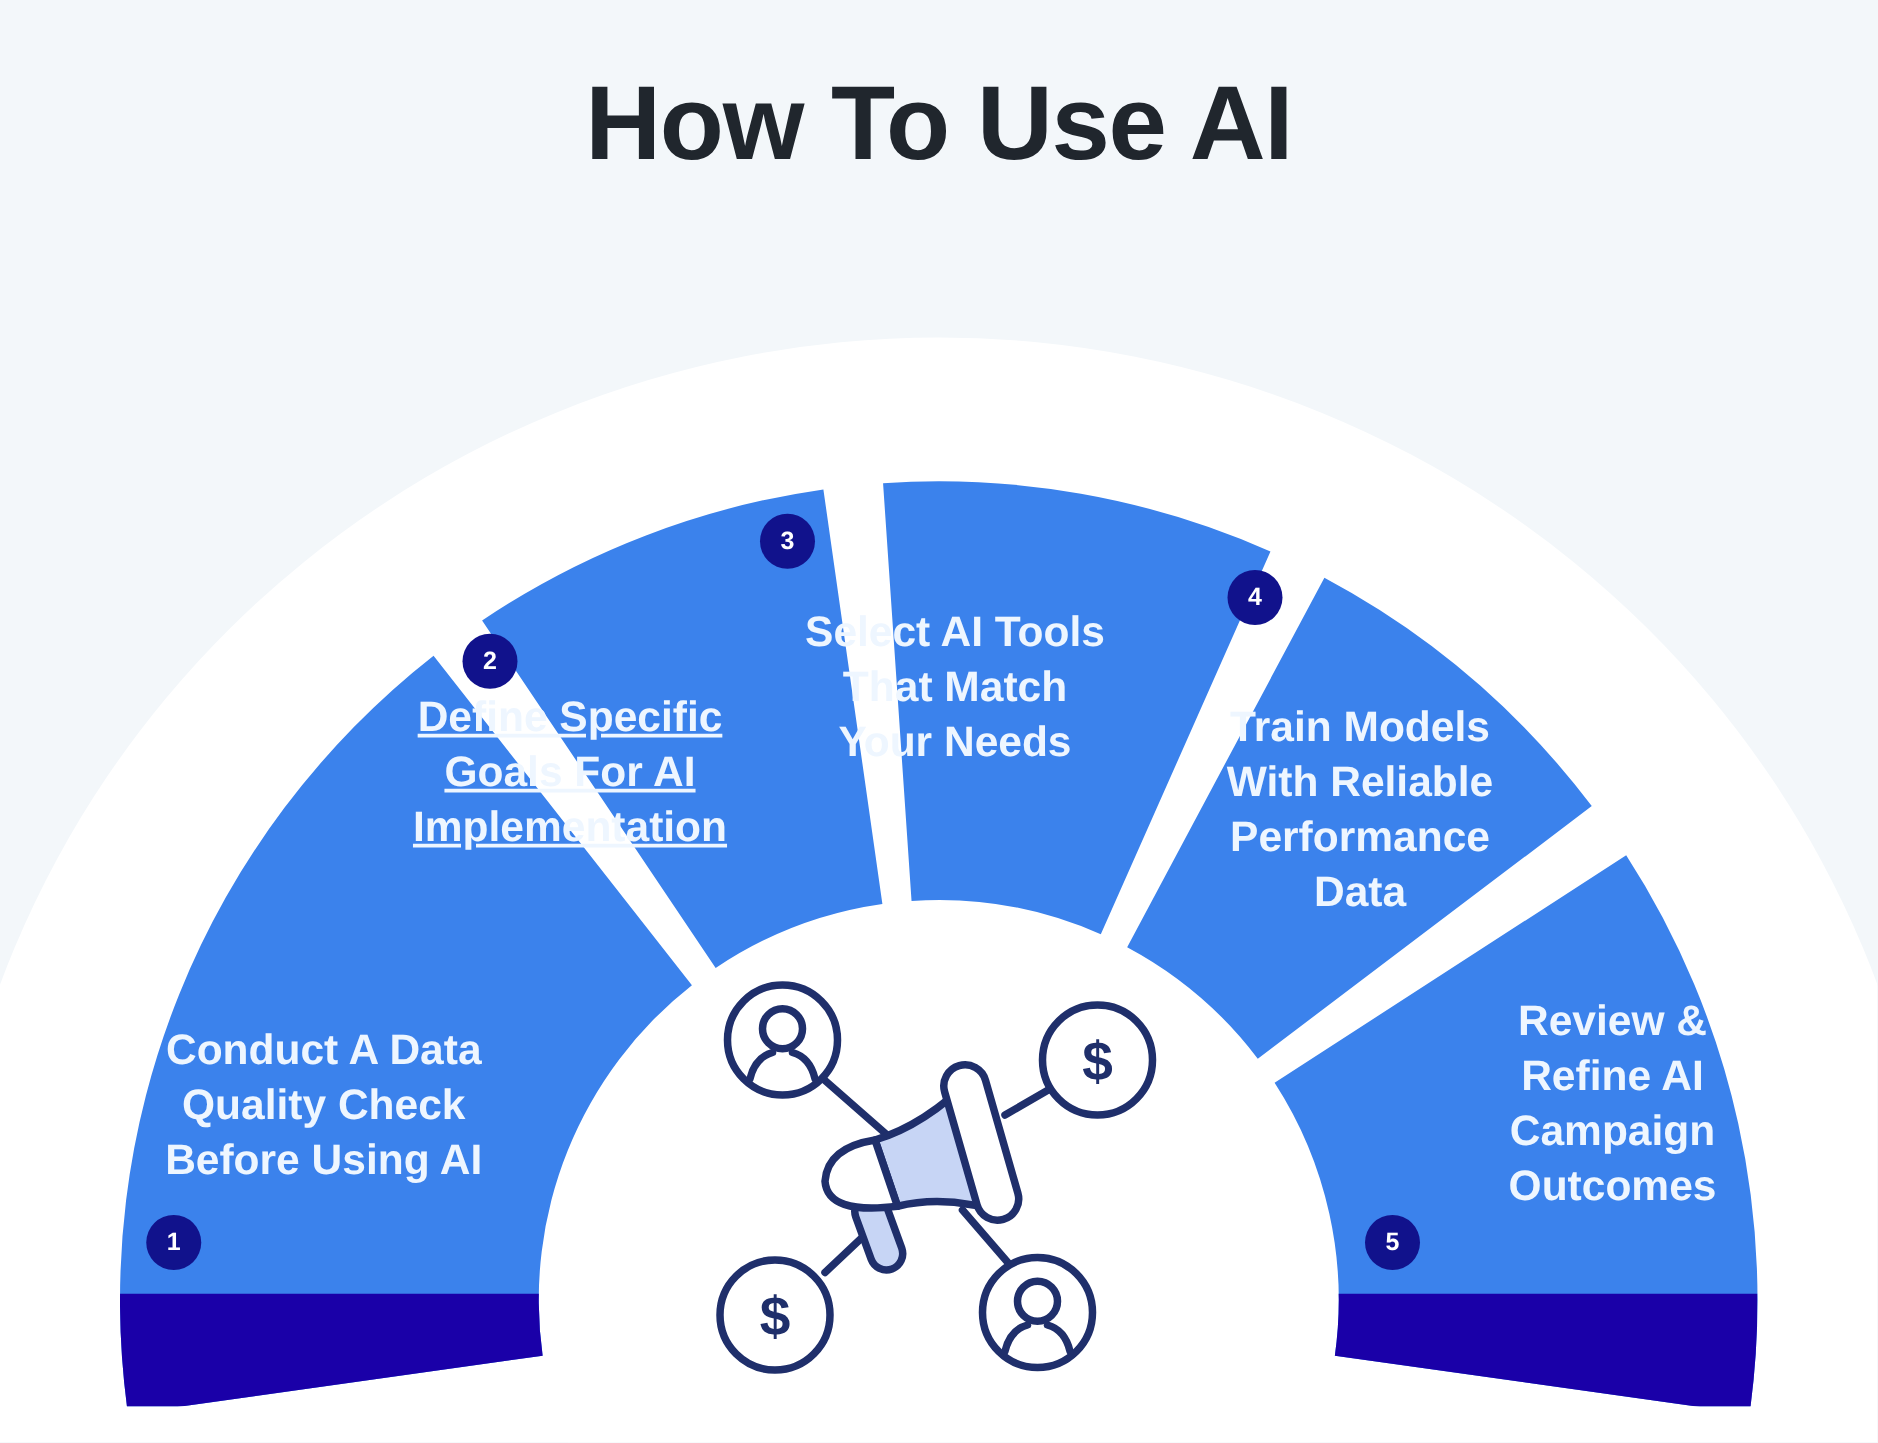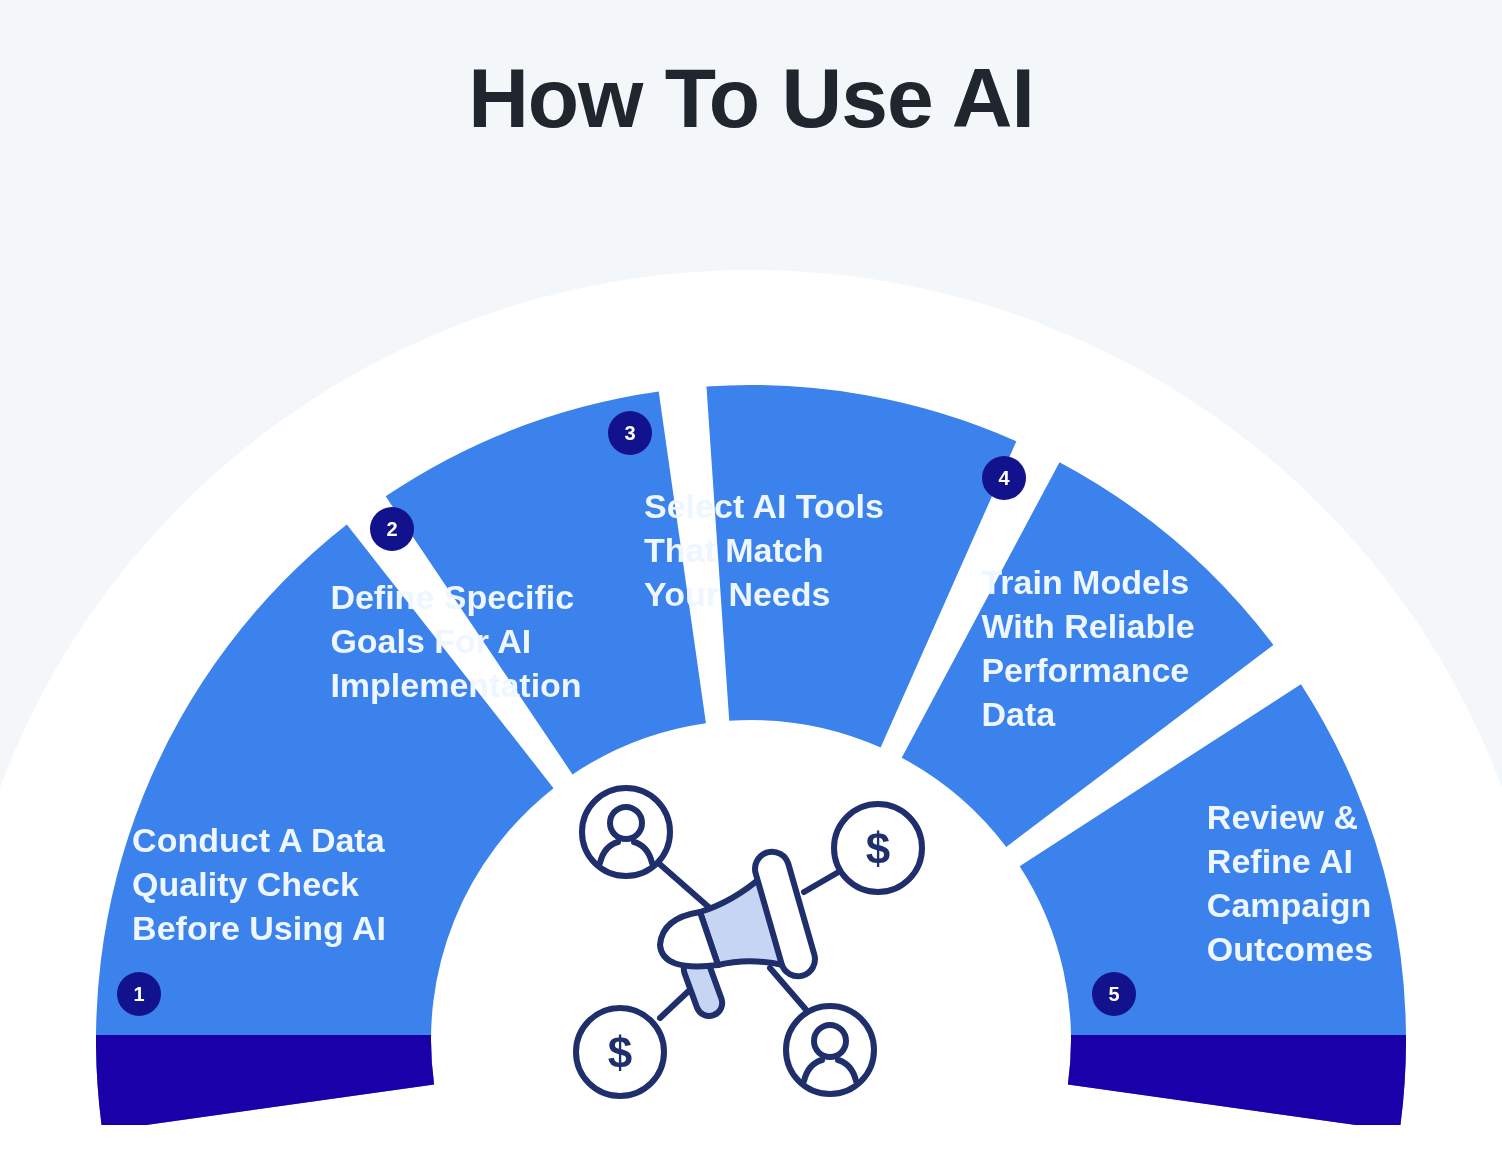--- a/index.html
+++ b/index.html
@@ -12,21 +12,21 @@
   .title {
     position:absolute; left:0; top:55px; width:1502px;
     text-align:center; color:#20262d;
     font-weight:700; font-size:84px; line-height:86px;
     letter-spacing:-1px;
   }
   .title span { display:block; }
   svg.fan { position:absolute; left:0; top:0; }
   .seg-label {
     position:absolute; color:#eef6ff; font-weight:700;
-    font-size:34px; line-height:44px; text-align:left;
+    font-size:34px; line-height:44px; text-align:center;
     transform:translateX(-50%);
     white-space:nowrap;
   }
   .badge {
     position:absolute; width:44px; height:44px; border-radius:50%;
     background:#11128c; color:#fff; font-weight:700; font-size:20px;
     display:flex; align-items:center; justify-content:center;
     transform:translate(-50%,-50%);
   }
 </style>
@@ -96,21 +96,21 @@
 
     <path d="M700 912 Q740 900 778 862 L806 972 Q760 955 718 965 Z" fill="#c7d5f5"></path>
 
     <path d="M700 912 Q662 918 660 945 Q662 972 718 965 Z" fill="#fff"></path>
 
     <rect x="768" y="850" width="34" height="128" rx="17" transform="rotate(-16 785 914)" fill="#fff"></rect>
   </g>
 </svg>
 
 <div class="seg-label" style="left:259px; top:818px;"><span>Conduct A Data<br>Quality Check<br>Before Using AI</span></div>
-<div class="seg-label" style="left:456px; top:575px;"><span>Define Specific<br>Goals For AI<br>Implementation</span></div>
+<div class="seg-label" style="left:456px; top:552px;text-decoration:underline;"><span>Define Specific<br>Goals For AI<br>Implementation</span></div>
 <div class="seg-label" style="left:764px; top:484px;"><span>Select AI Tools<br>That Match<br>Your Needs</span></div>
 <div class="seg-label" style="left:1088px; top:560px;"><span>Train Models<br>With Reliable<br>Performance<br>Data</span></div>
 <div class="seg-label" style="left:1290px; top:795px;"><span>Review &amp;<br>Refine AI<br>Campaign<br>Outcomes</span></div>
 
 <div class="badge" style="left:139px; top:994px;">1</div>
 <div class="badge" style="left:392px; top:529px;">2</div>
 <div class="badge" style="left:630px; top:433px;">3</div>
 <div class="badge" style="left:1004px; top:478px;">4</div>
 <div class="badge" style="left:1114px; top:994px;">5</div>
 

